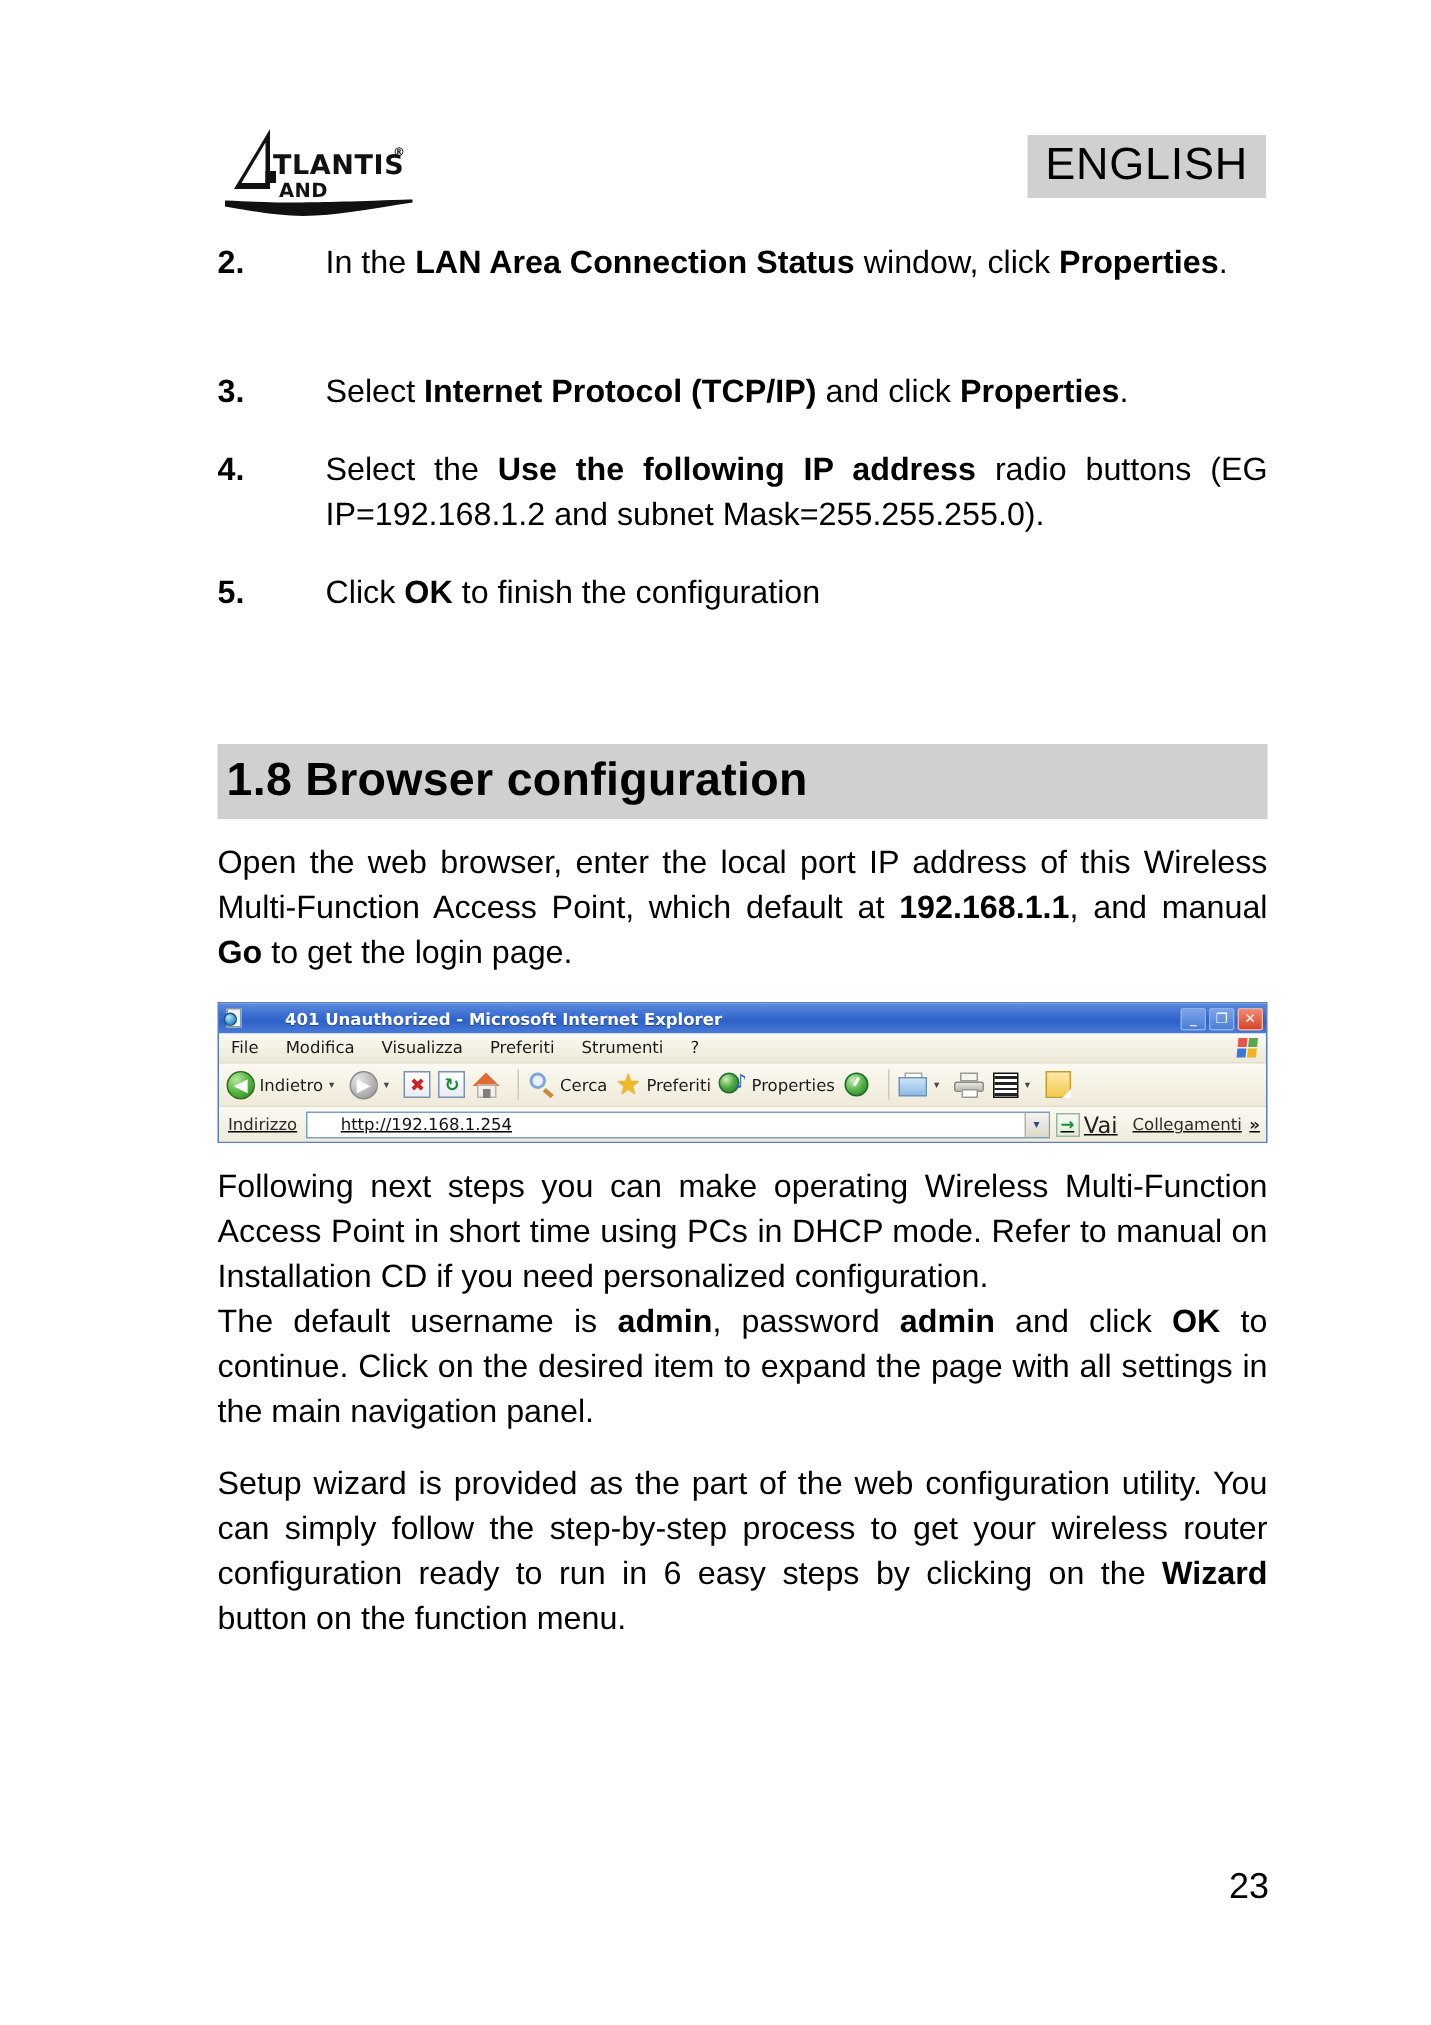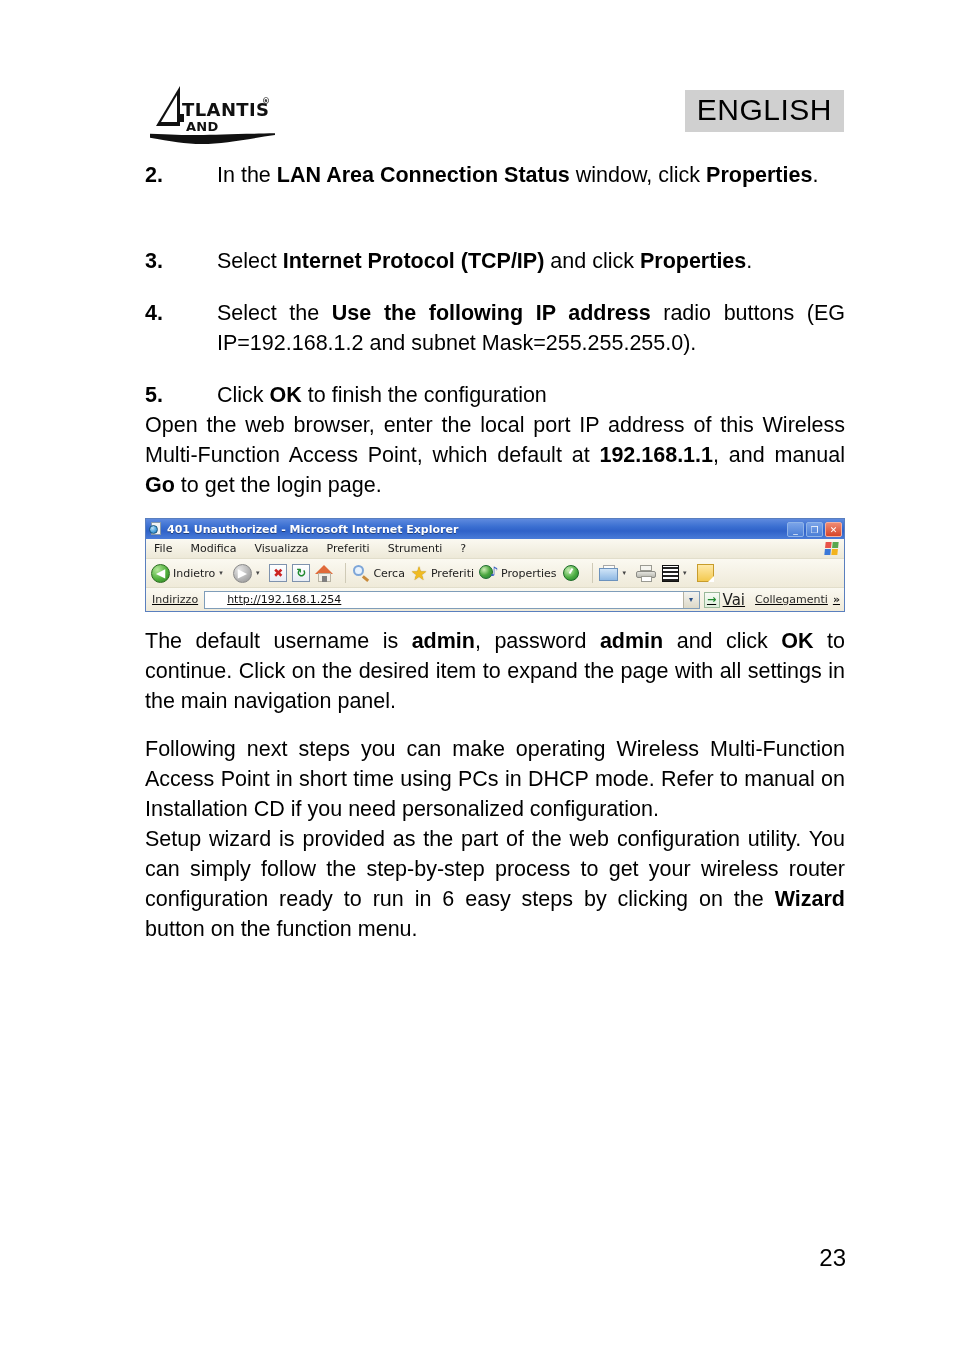--- a/index.html
+++ b/index.html
@@ -114,20 +114,21 @@
     font-family: "DejaVu Sans", sans-serif;
     box-sizing: border-box;
   }
   .titlebar {
     height: 20px;
     background: linear-gradient(180deg, #5e8ade 0%, #3b6fd1 38%, #2f62c9 60%, #4a7cd8 100%);
     display: flex;
     align-items: center;
     padding: 0 2px 0 3px;
     position: relative;
+    gap: 23px;
   }
   .title-icon {
     width: 14px; height: 14px;
     margin-right: 4px;
     flex: 0 0 14px;
     position: relative;
   }
   .title-icon .page {
     position: absolute; left: 2px; top: 0;
     width: 10px; height: 13px;
@@ -521,20 +522,23 @@
 
   <div class="gap-md"></div>
 
   <div class="step">
     <div class="step-num">5.</div>
     <div class="step-body">
       <span>Click </span><b>OK</b><span> to finish the configuration</span>
     </div>
   </div>
 
+  <div class="section-bar">
+    <div class="h">1.8 Browser configuration</div>
+  </div>
 
   <p class="para">
     <span>Open the web browser, enter the local port IP address of this Wireless Multi-Function Access Point, which default at </span><b>192.168.1.1</b><span>, and manual </span><b>Go</b><span> to get the login page.</span>
   </p>
 
   <div class="browser">
 
     <div class="titlebar">
       <div class="title-icon">
         <div class="page"></div>
@@ -668,27 +672,27 @@
       <div class="go-btn">
         <span class="go-arrow">→</span>
         <span class="go-label">Vai</span>
       </div>
       <span class="links-label">Collegamenti</span>
       <span class="chev">»</span>
     </div>
 
   </div>
 
+  <p class="para tight">
+    <span>Following next steps you can make operating Wireless Multi-Function Access Point in short time using PCs  in DHCP mode.  Refer to manual on Installation CD if you need personalized configuration.</span>
+  </p>
+
   <p class="para">
     <span>The default username is </span><b>admin</b><span>, password </span><b>admin</b><span> and click </span><b>OK</b><span> to continue. Click on the desired item to expand the page with all settings in the main navigation panel.</span>
   </p>
 
-  <p class="para tight">
-    <span>Following next steps you can make operating Wireless Multi-Function Access Point in short time using PCs  in DHCP mode.  Refer to manual on Installation CD if you need personalized configuration.</span>
-  </p>
-
   <p class="para">
     <span>Setup wizard is provided as the part of the web configuration utility. You can simply follow the step-by-step process to get your wireless router configuration ready to run in 6 easy steps by clicking on the </span><b>Wizard</b><span> button on the function menu.</span>
   </p>
 
 </div>
 
 <div class="page-number">23</div>
 
 </body></html>

